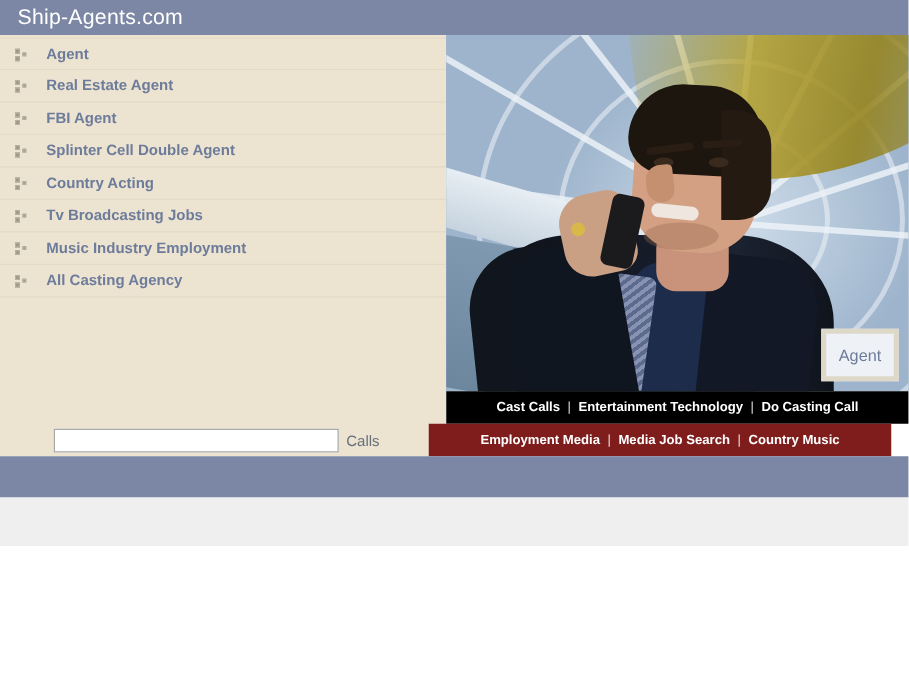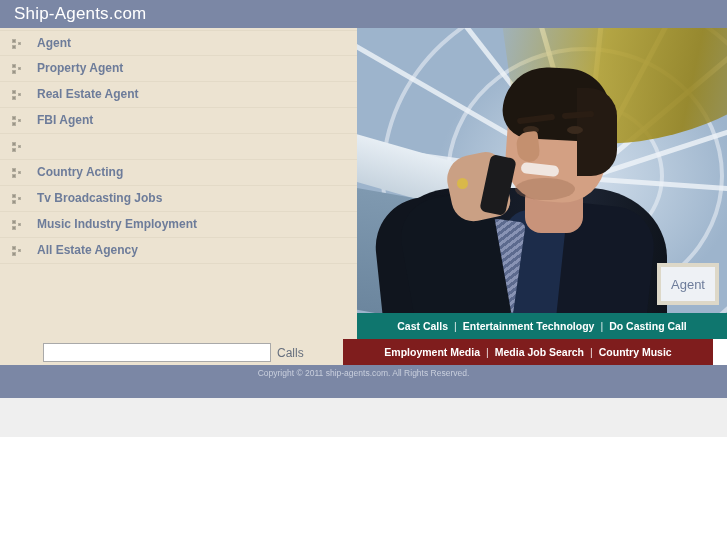--- a/index.html
+++ b/index.html
@@ -321,21 +321,21 @@
     justify-content: center;
     font-size: 13px;
     color: #6d7c9a;
   }
 
   
   .nav-row1 {
     position: absolute;
     left: 357px; top: 313px;
     width: 370px; height: 26px;
-    background: #0f766e;
+    background: #000000;
   }
   .nav-row2 {
     position: absolute;
     left: 343px; top: 339px;
     width: 370px; height: 26px;
     background: #7f1d1d;
   }
   .nav-inner {
     width: 100%; height: 100%;
     display: flex;
@@ -413,28 +413,20 @@
 
       <div class="link-row">
         <span class="bullet-icon">
             <i class="b1"></i>
             <i class="b2"></i>
             <i class="b3"></i>
           </span>
         <span class="link-label">Agent</span>
       </div>
 
-      <div class="link-row">
-        <span class="bullet-icon">
-            <i class="b1"></i>
-            <i class="b2"></i>
-            <i class="b3"></i>
-          </span>
-        <span class="link-label">Property Agent</span>
-      </div>
 
       <div class="link-row">
         <span class="bullet-icon">
             <i class="b1"></i>
             <i class="b2"></i>
             <i class="b3"></i>
           </span>
         <span class="link-label">Real Estate Agent</span>
       </div>
 
@@ -446,20 +438,21 @@
           </span>
         <span class="link-label">FBI Agent</span>
       </div>
 
       <div class="link-row">
         <span class="bullet-icon">
             <i class="b1"></i>
             <i class="b2"></i>
             <i class="b3"></i>
           </span>
+        <span class="link-label">Splinter Cell Double Agent</span>
       </div>
 
 
       <div class="link-row">
         <span class="bullet-icon">
             <i class="b1"></i>
             <i class="b2"></i>
             <i class="b3"></i>
           </span>
         <span class="link-label">Country Acting</span>
@@ -482,21 +475,21 @@
           </span>
         <span class="link-label">Music Industry Employment</span>
       </div>
 
       <div class="link-row">
         <span class="bullet-icon">
             <i class="b1"></i>
             <i class="b2"></i>
             <i class="b3"></i>
           </span>
-        <span class="link-label">All Estate Agency</span>
+        <span class="link-label">All Casting Agency</span>
       </div>
 
     </div>
 
     <div class="search-zone">
       <input class="search-input" type="text" placeholder="" style="">
       <span class="search-label">Calls</span>
     </div>
   </div>
 
@@ -557,19 +550,18 @@
     <div class="nav-inner">
       <span class="nav-link">Employment Media</span>
       <span class="nav-sep">|</span>
       <span class="nav-link">Media Job Search</span>
       <span class="nav-sep">|</span>
       <span class="nav-link">Country Music</span>
     </div>
   </div>
 
   <div class="footer-bar">
-    <div class="copyright">Copyright © 2011 ship-agents.com. All Rights Reserved.</div>
   </div>
 
   <div class="content-panel"></div>
   <div class="page-rest"></div>
 
 </div>
 
 </body></html>

